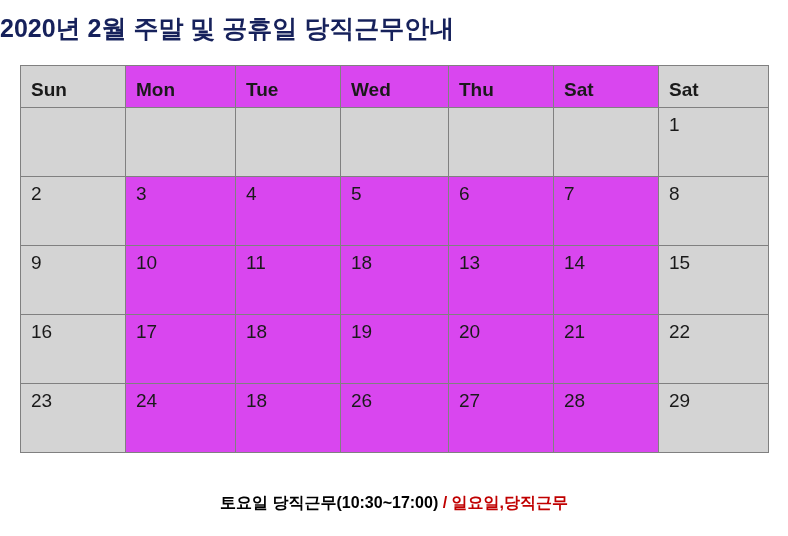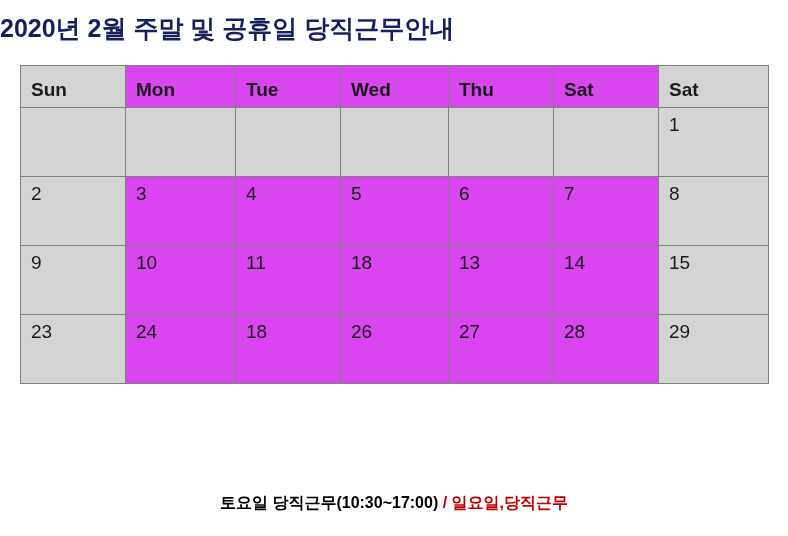--- a/index.html
+++ b/index.html
@@ -131,20 +131,29 @@
           <tr>
             <td class="weekend-shade sun-num">9</td>
             <td>10</td>
             <td>11</td>
             <td>18</td>
             <td>13</td>
             <td>14</td>
             <td class="weekend-shade sat-num">15</td>
           </tr>
           <tr>
+            <td class="weekend-shade sun-num">16</td>
+            <td>17</td>
+            <td>18</td>
+            <td>19</td>
+            <td>20</td>
+            <td>21</td>
+            <td class="weekend-shade sat-num">22</td>
+          </tr>
+          <tr>
             <td class="weekend-shade sun-num">23</td>
             <td>24</td>
             <td>18</td>
             <td>26</td>
             <td>27</td>
             <td>28</td>
             <td class="weekend-shade sat-num">29</td>
           </tr>
         </tbody>
     </table>

